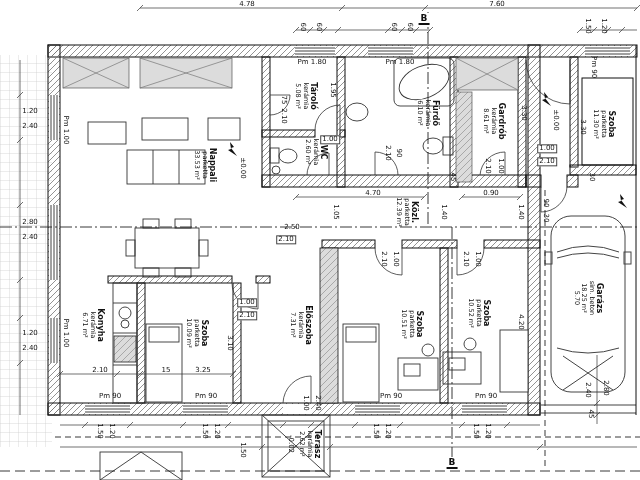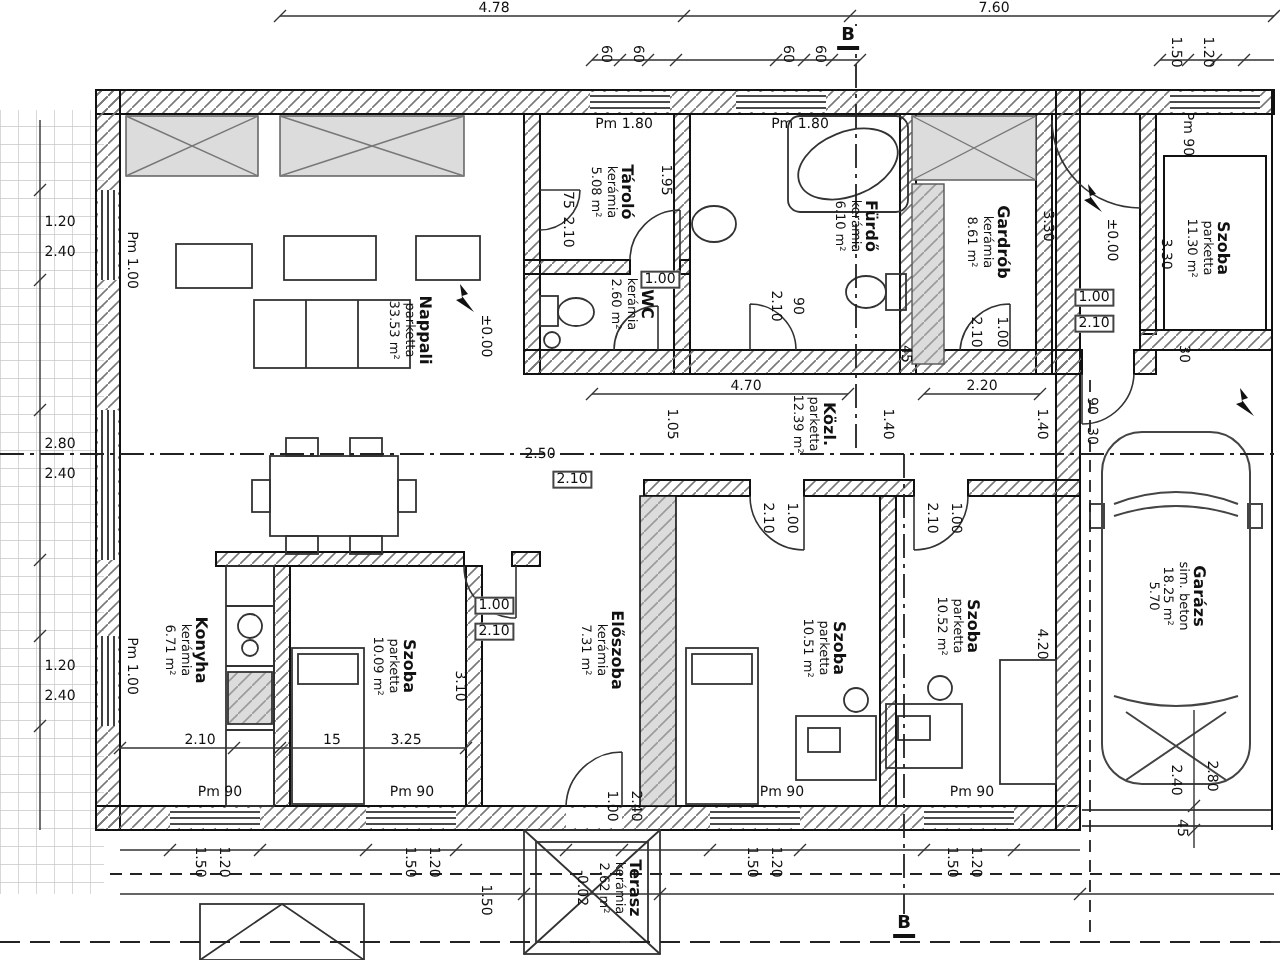--- a/index.html
+++ b/index.html
@@ -322,27 +322,27 @@
     <div class="t v" style="left: 399px; top: 153px;">90</div>
     <div class="t v" style="left: 453px; top: 177px;">45</div>
     <div class="t v" style="left: 524px; top: 113px;">3.30</div>
     <div class="t v" style="left: 488px; top: 166px;">2.10</div>
     <div class="t v" style="left: 501px; top: 166px;">1.00</div>
     <div class="t box" style="left: 547px; top: 149px;">1.00</div>
     <div class="t box" style="left: 547px; top: 162px;">2.10</div>
     <div class="t v" style="left: 583px; top: 127px;">3.30</div>
     <div class="t v" style="left: 592px; top: 177px;">30</div>
     <div class="t" style="left: 361px; top: 193px; margin-left: 12px;">4.70</div>
-    <div class="t" style="left: 491px; top: 193px;">2.20</div>
+    <div class="t" style="left: 491px; top: 193px;">0.90</div>
     <div class="t v" style="left: 336px; top: 212px;">1.05</div>
     <div class="t v" style="left: 444px; top: 212px;">1.40</div>
     <div class="t v" style="left: 521px; top: 212px;">1.40</div>
     <div class="t v" style="left: 546px; top: 203px;">90</div>
     <div class="t v" style="left: 546px; top: 218px;">30</div>
-    <div class="t" style="left: 270px; top: 227px;">2.50</div>
+    <div class="t" style="left: 292px; top: 227px;">2.50</div>
     <div class="t box" style="left: 286px; top: 240px;">2.10</div>
     <div class="t v" style="left: 384px; top: 259px;">2.10</div>
     <div class="t v" style="left: 396px; top: 259px;">1.00</div>
     <div class="t v" style="left: 466px; top: 259px;">2.10</div>
     <div class="t v" style="left: 478px; top: 259px;">1.00</div>
     <div class="t box" style="left: 247px; top: 303px;">1.00</div>
     <div class="t box" style="left: 247px; top: 316px;">2.10</div>
     <div class="t" style="left: 100px; top: 370px;">2.10</div>
     <div class="t" style="left: 125px; top: 370px; margin-left: 41px;">15</div>
     <div class="t" style="left: 203px; top: 370px;">3.25</div>

